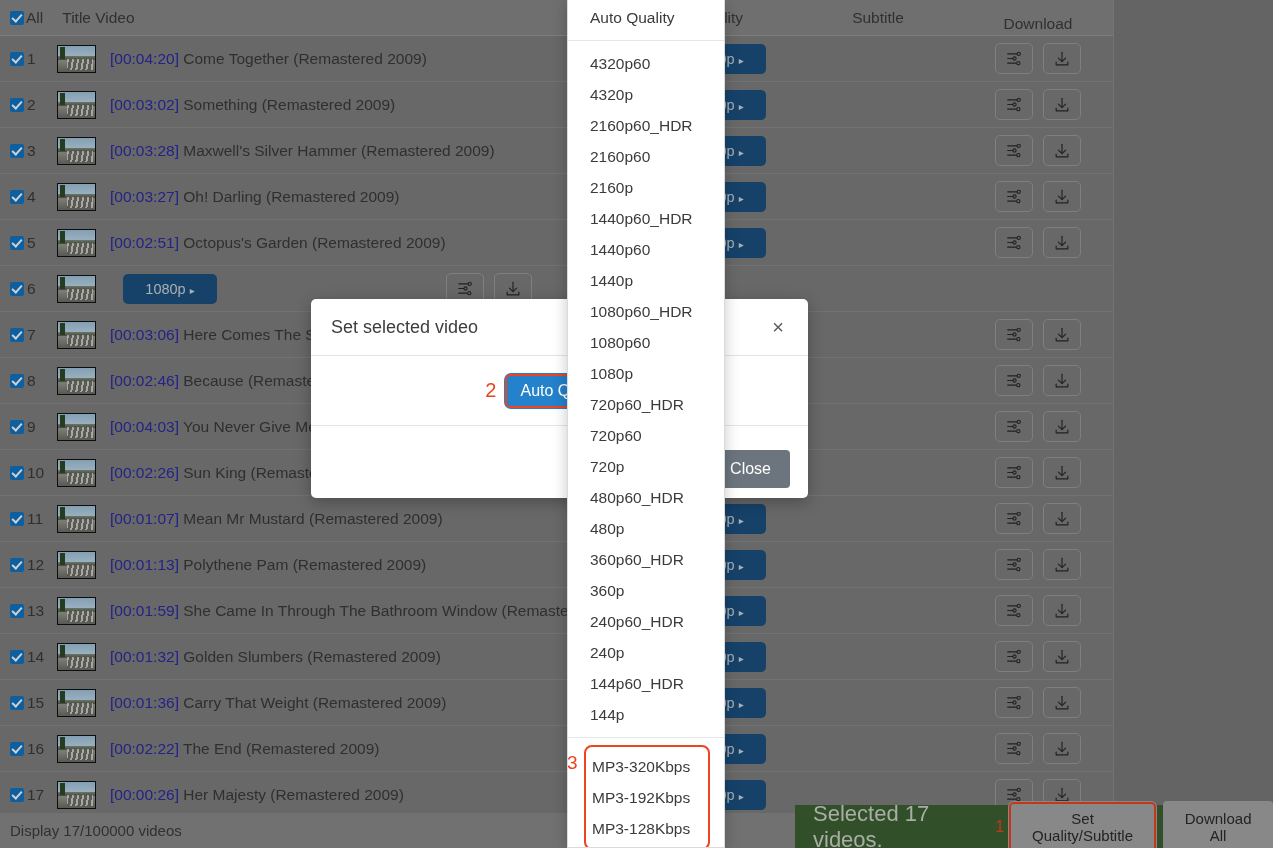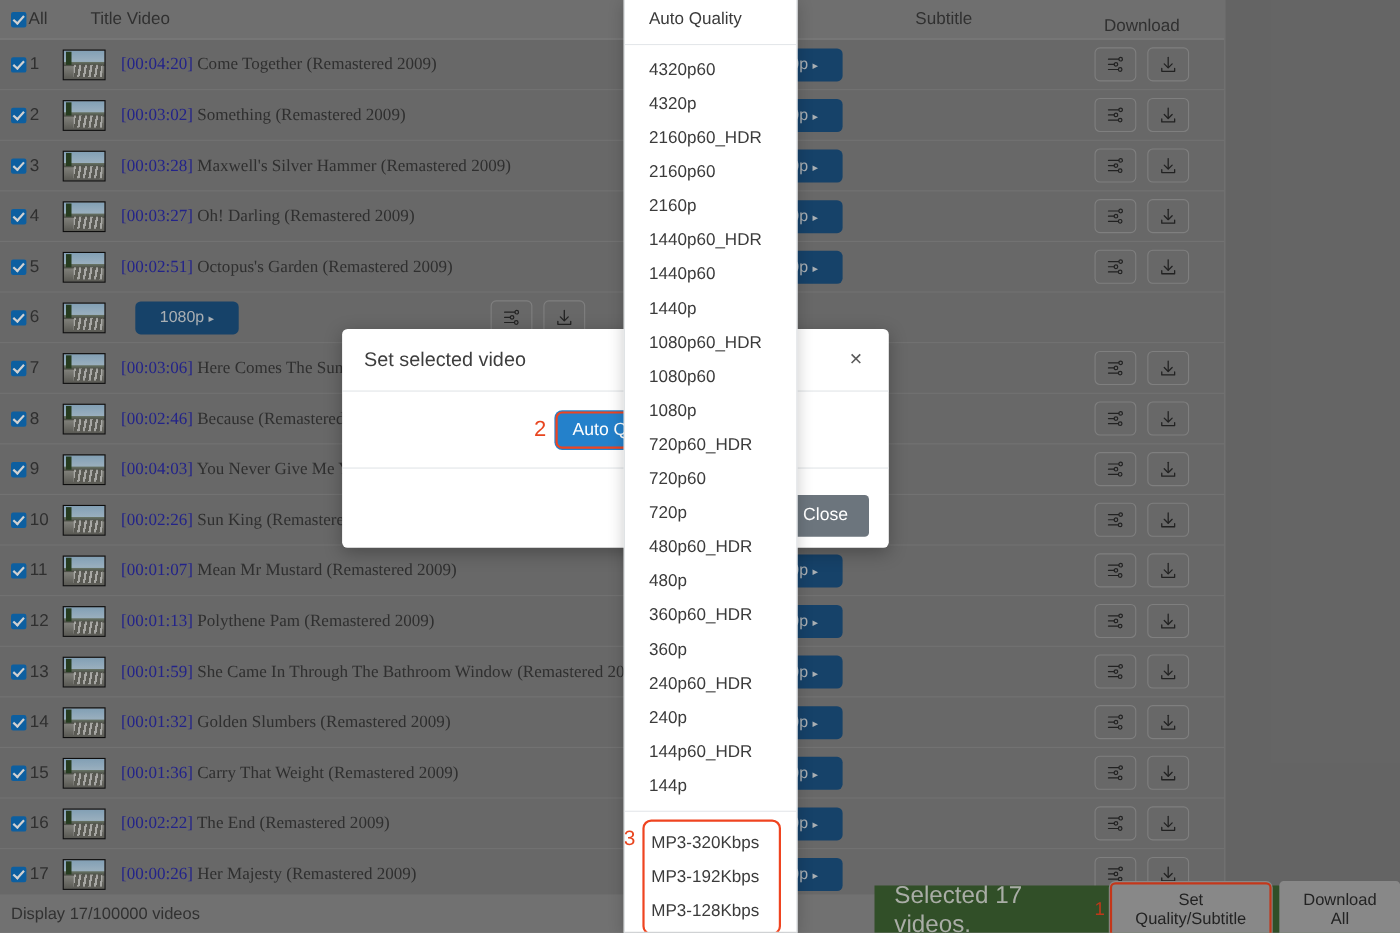--- a/index.html
+++ b/index.html
@@ -30,21 +30,20 @@
   }
 
   .thead {
     display: flex; align-items: center;
     height: 36px;
     background: #888888;
     border-bottom: 1px solid #9a9a9a;
     font-size: 15.5px;
     color: #3b3b3b;
     padding-left: 10px;
-    gap: 20px;
   }
   .th-all { display: flex; align-items: center; gap: 2px; }
   .th-title { margin-left: 19px; }
   .th-spacer { flex: 1; }
   .th-quality { width: 148px; text-align: center; }
   .th-subtitle { width: 170px; text-align: center; }
   .th-download { width: 150px; text-align: center; margin-top: 13px; }
 
   .chk {
     appearance: none; -webkit-appearance: none;
@@ -95,21 +94,20 @@
     position: absolute; left: 9px; bottom: 2px;
     width: 26px; height: 11px;
     background: repeating-linear-gradient(100deg, #d8d8d4 0 2px, #6a6a62 2px 5px);
     opacity: .85;
   }
   .title-cell {
     flex: 1;
     margin-left: 14px;
     white-space: nowrap;
     overflow: hidden;
-    font-family: Liberation Serif, serif;
   }
   .dur { color: #2b2ba8; }
   .ttl { color: #3a3a3a; }
 
   .q-cell { width: 148px; display: flex; justify-content: center; }
   .q-btn {
     background: #1c5180;
     color: #cfd6db;
     border: none;
     border-radius: 5px;

